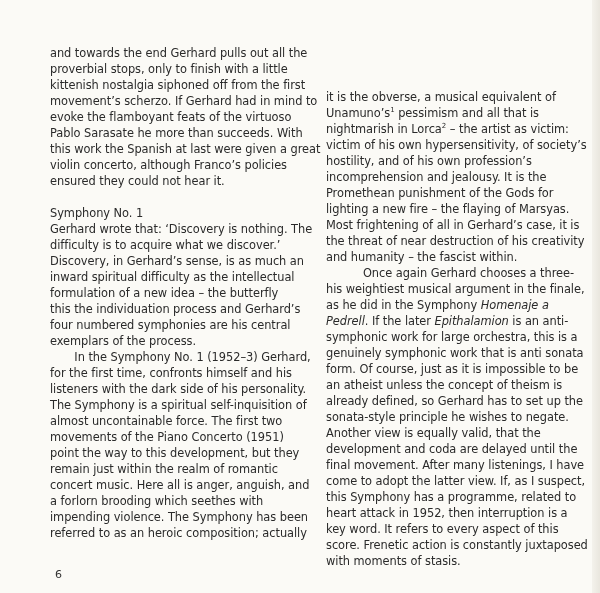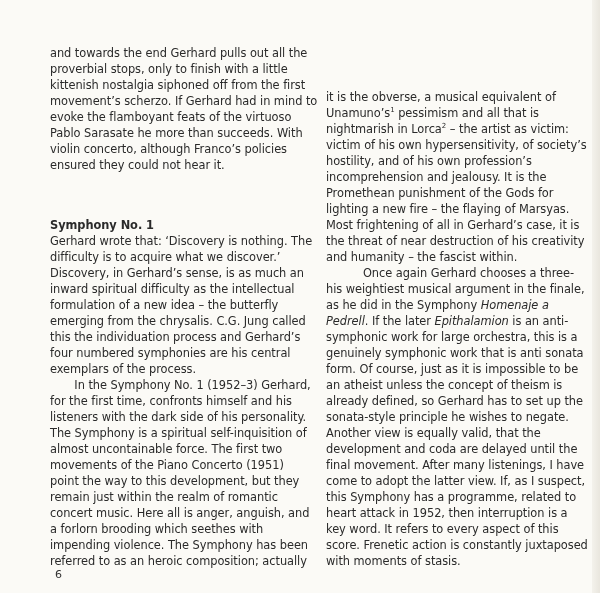--- a/index.html
+++ b/index.html
@@ -15,21 +15,21 @@
     background: linear-gradient(to right, #f4f2ec, #e9e6de);
   }
   .column {
     position: absolute; top: 45px; width: 270px;
     font-size: 11.4px; line-height: 16px; letter-spacing: -0.05px;
   }
   .col-left { left: 50px; }
   .col-right { left: 326px; margin-top: 44px; }
   .line { white-space: nowrap; display: block; height: 16px; }
   .indent { padding-left: 15px; text-align: center; }
-  .heading { font-weight: bold; display: block; height: 16px; margin-top: 28px; }
+  .heading { font-weight: normal; display: block; height: 16px; }
   .gap { display: block; height: 16px; }
   sup { font-size: 7px; line-height: 0; vertical-align: 5px; }
   i { font-style: italic; }
   .page-number {
     position: absolute; left: 55px; top: 568px;
     font-size: 11px; color: #333;
   }
 </style>
 </head>
 <body>
@@ -37,32 +37,32 @@
 <div class="page-edge"></div>
 
 <div class="column col-left">
   <div>
     <span class="line">and towards the end Gerhard pulls out all the</span>
     <span class="line">proverbial stops, only to finish with a little</span>
     <span class="line">kittenish nostalgia siphoned off from the first</span>
     <span class="line">movement’s scherzo. If Gerhard had in mind to</span>
     <span class="line">evoke the flamboyant feats of the virtuoso</span>
     <span class="line">Pablo Sarasate he more than succeeds. With</span>
+    <span class="line">this work the Spanish at last were given a great</span>
     <span class="line">violin concerto, although Franco’s policies</span>
     <span class="line">ensured they could not hear it.</span>
   </div>
   <span class="gap"></span>
   <span class="heading">Symphony No. 1</span>
   <div>
     <span class="line">Gerhard wrote that: ‘Discovery is nothing. The</span>
     <span class="line">difficulty is to acquire what we discover.’</span>
     <span class="line">Discovery, in Gerhard’s sense, is as much an</span>
     <span class="line">inward spiritual difficulty as the intellectual</span>
     <span class="line">formulation of a new idea – the butterfly</span>
-    <span class="line">emerging from the chrysalis. C.G. Jung called</span>
     <span class="line">this the individuation process and Gerhard’s</span>
     <span class="line">four numbered symphonies are his central</span>
     <span class="line">exemplars of the process.</span>
   </div>
   <div>
     <span class="line indent">In the Symphony No. 1 (1952–3) Gerhard,</span>
     <span class="line">for the first time, confronts himself and his</span>
     <span class="line">listeners with the dark side of his personality.</span>
     <span class="line">The Symphony is a spiritual self-inquisition of</span>
     <span class="line">almost uncontainable force. The first two</span>

